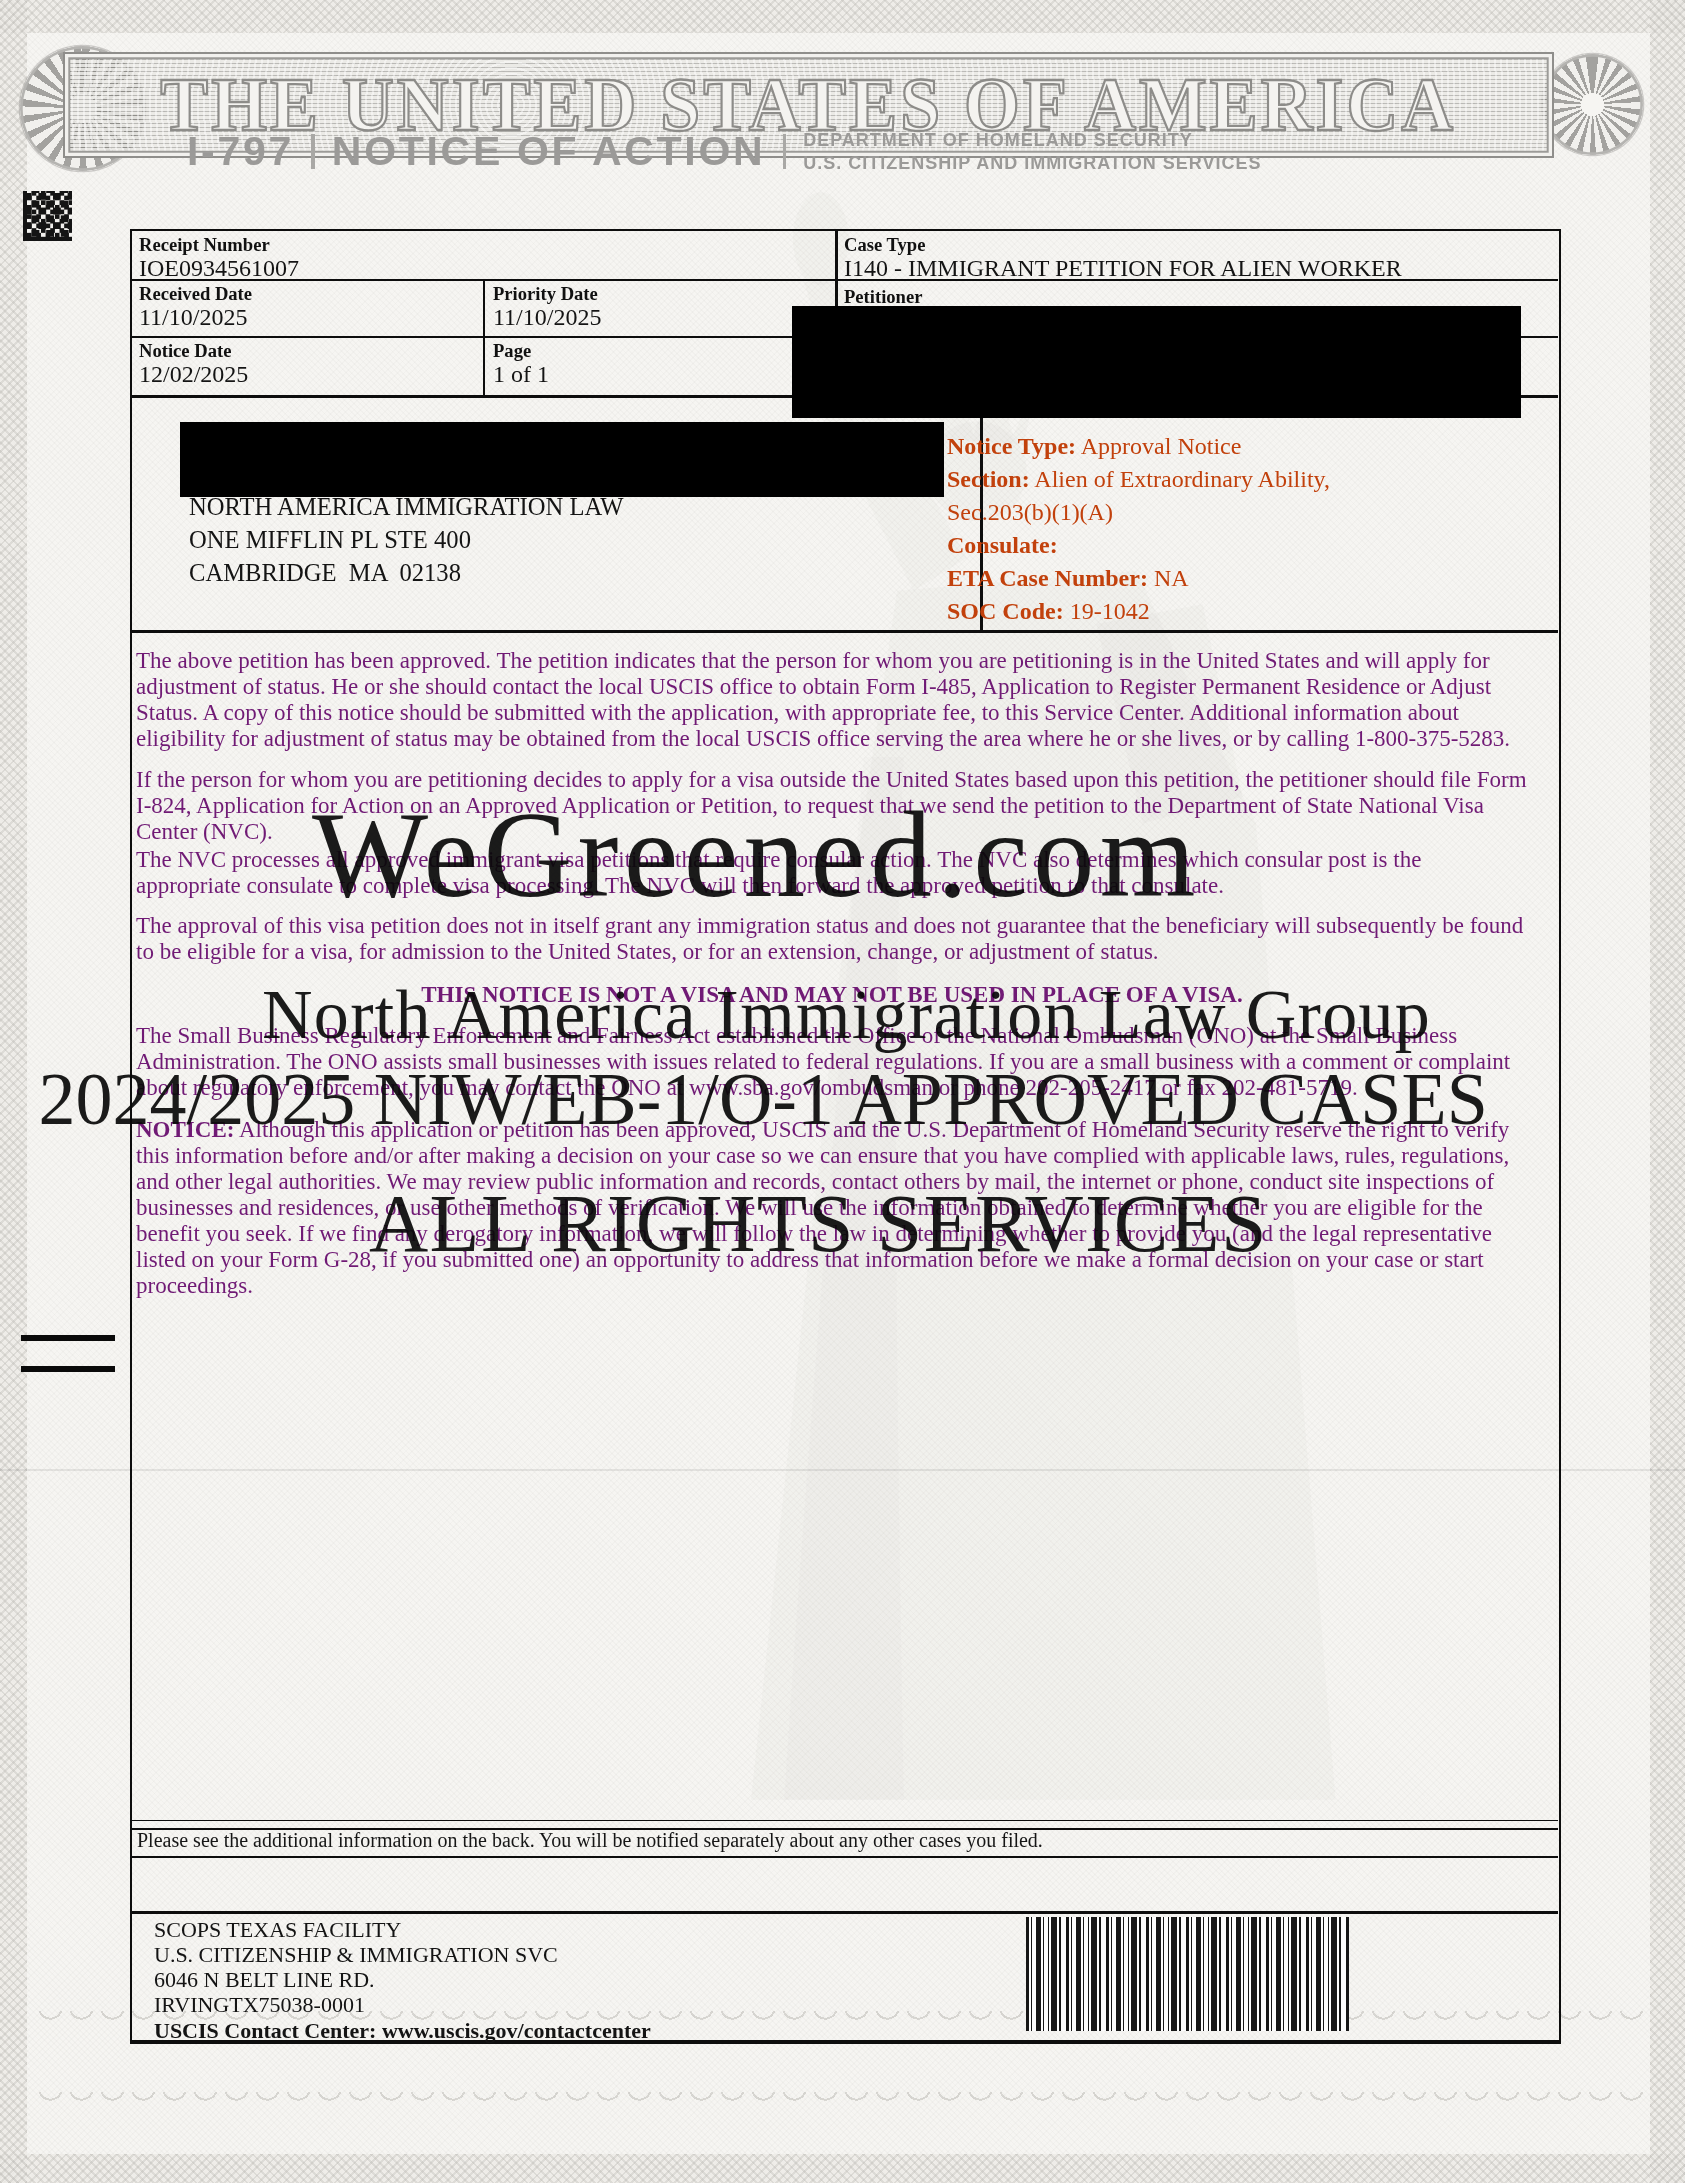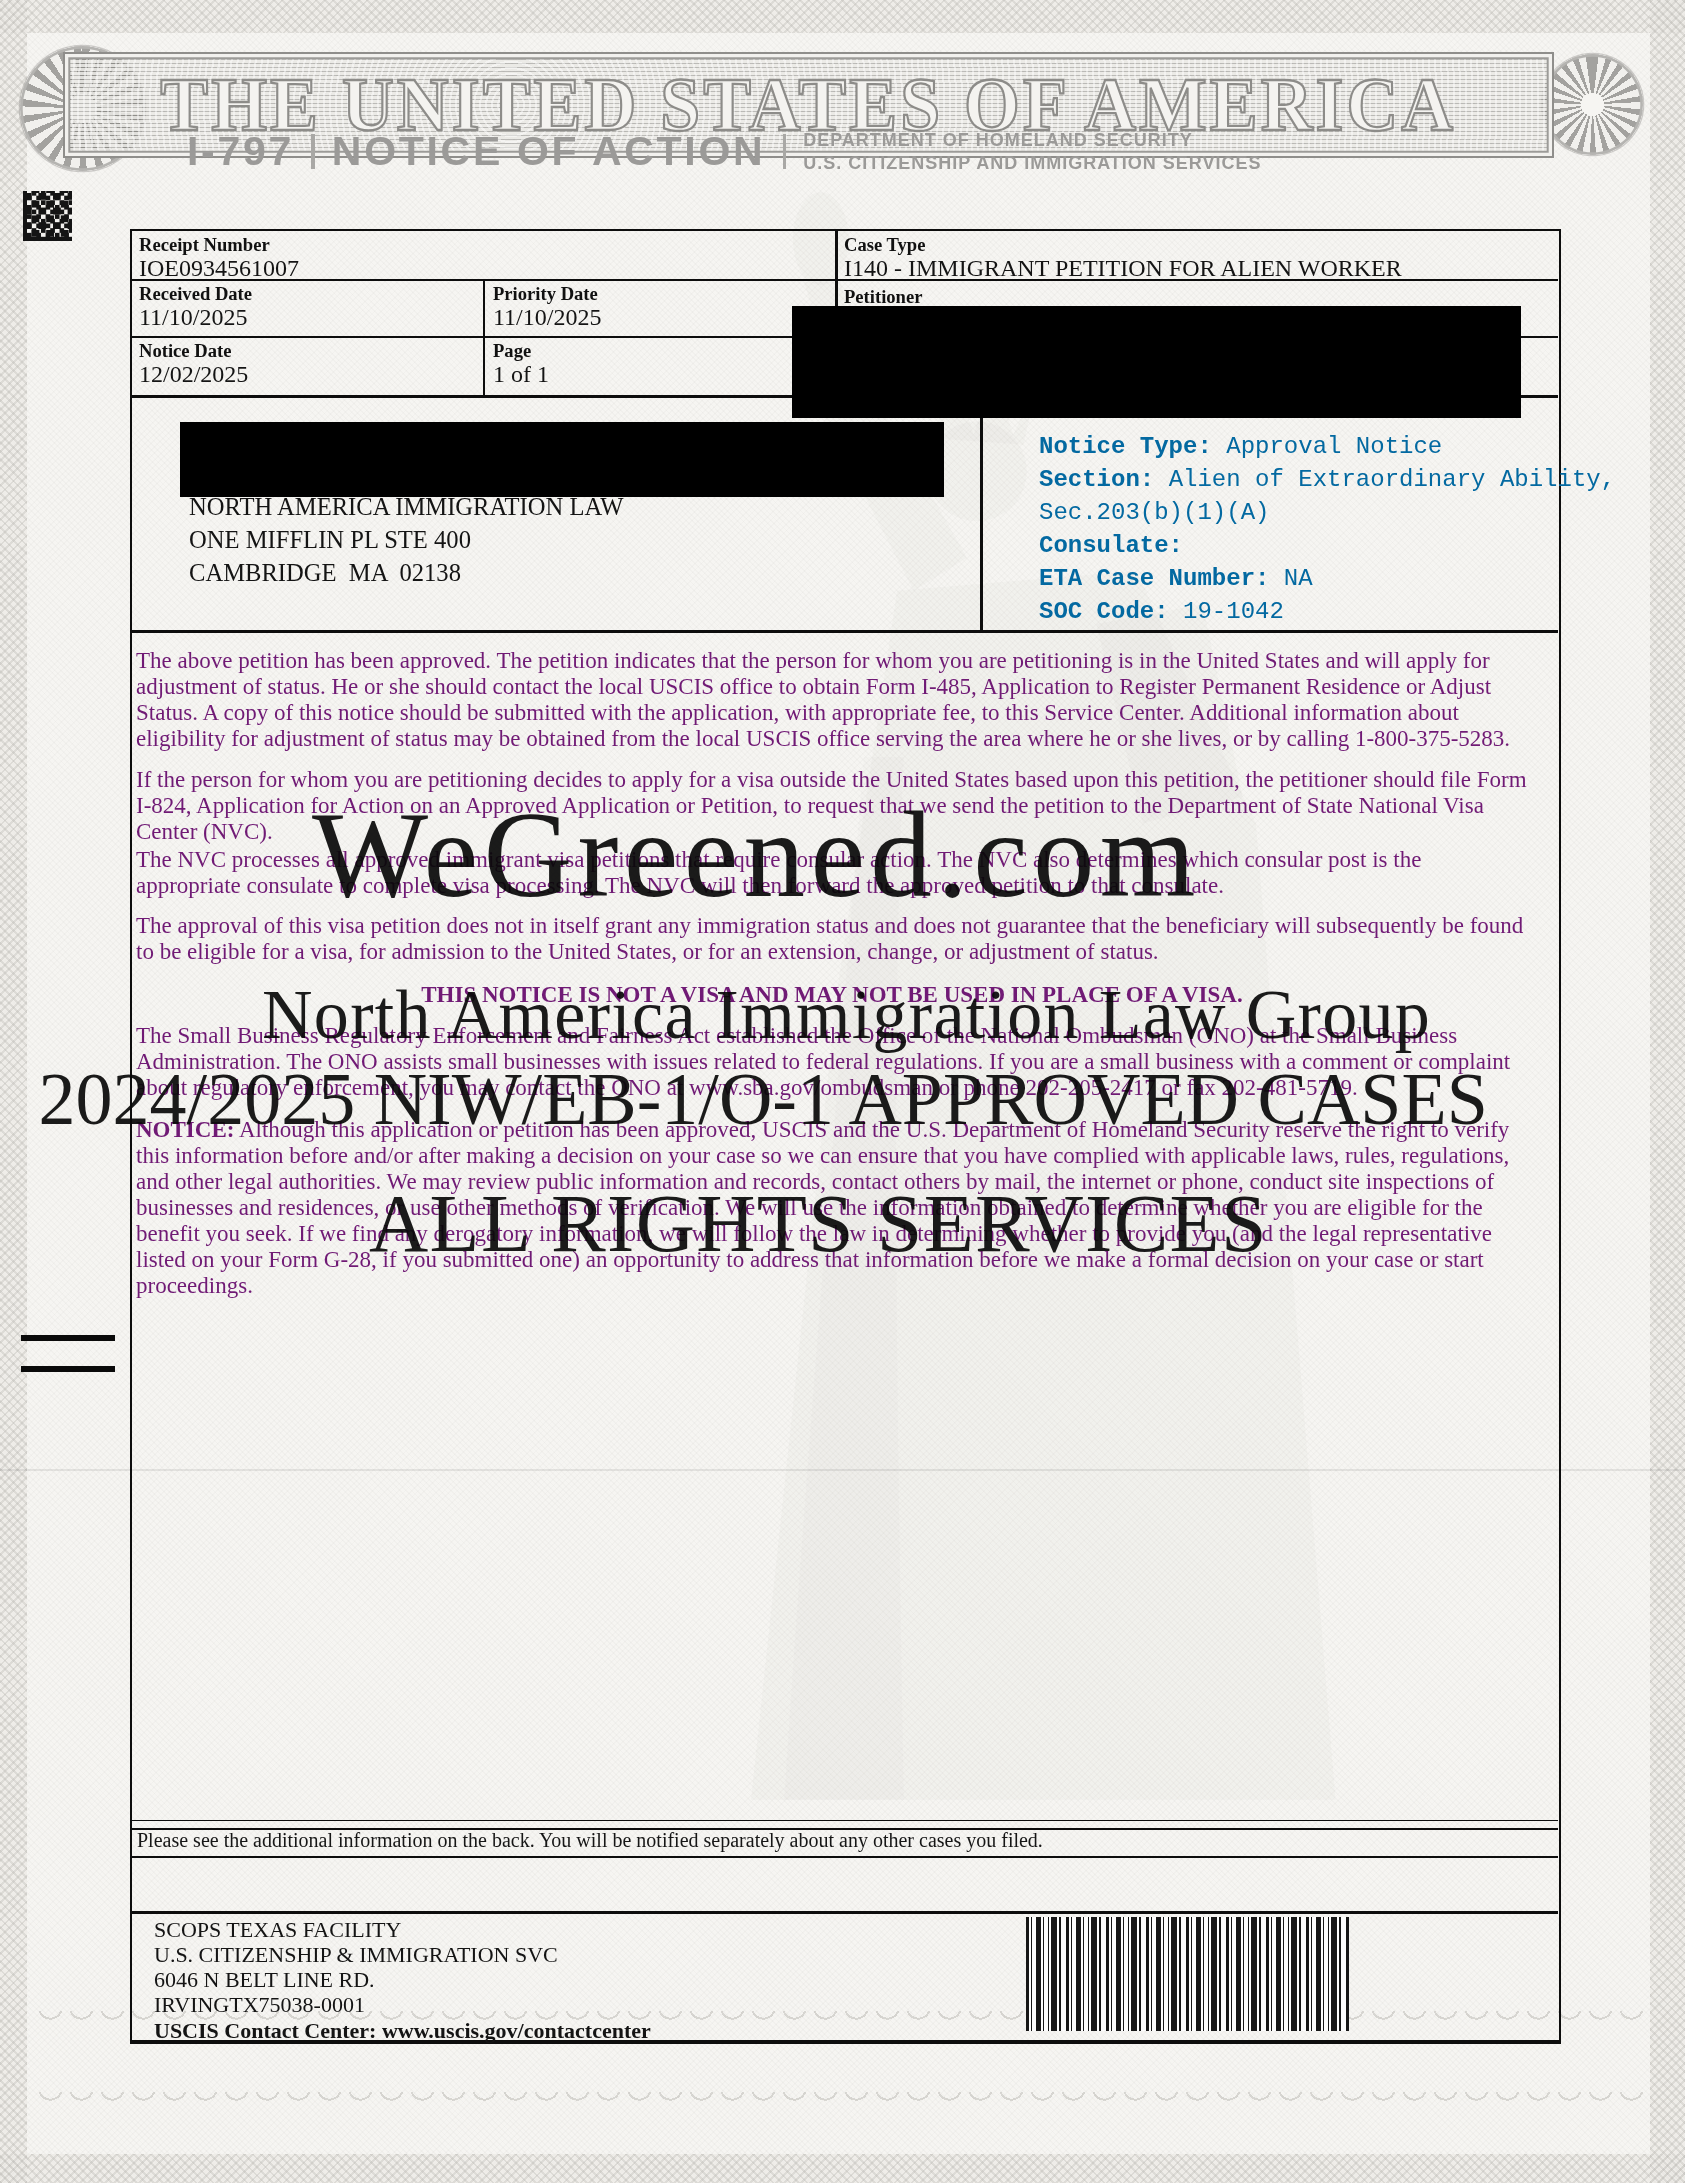--- a/index.html
+++ b/index.html
@@ -74,21 +74,21 @@
   .doc-table{position:absolute;left:130px;top:229px;width:1431px;height:1815px;z-index:2;
     border:2.7px solid #0d0d0d;border-bottom-width:4.6px;box-sizing:border-box;}
   .hline,.vline{position:absolute;background:#0d0d0d;}
   .lbl{position:absolute;font-weight:bold;font-size:18.6px;color:#111;}
   .val{position:absolute;font-size:24px;color:#141414;}
   .redaction{position:absolute;background:#000;z-index:4;}
 
   .addr-block{position:absolute;left:189px;top:490px;z-index:2;font-size:24.6px;line-height:33px;color:#141414;}
   .prewrap{white-space:pre-wrap;}
 
-  .notice-details{position:absolute;left:1039px;top:430px;z-index:2;font-size:24px;line-height:33px;color:#0369a1;font-family:Liberation Mono, monospace;}
+  .notice-details{position:absolute;left:947px;top:430px;z-index:2;font-size:24px;line-height:33px;color:#c2410c;}
   .notice-details b{font-weight:bold;}
 
   .body-text{position:absolute;left:136px;top:648px;width:1392px;z-index:2;
     font-size:23px;line-height:26px;color:#701a75;}
   .body-text p{margin:0 0 0 0;}
   .p-gap{margin-top:14.6px !important;}
   .p-gap-sm{margin-top:2px !important;}
   .centered-warning{text-align:center;font-weight:bold;margin-top:17.3px !important;}
   .notice-para{margin-top:16px !important;}
 

